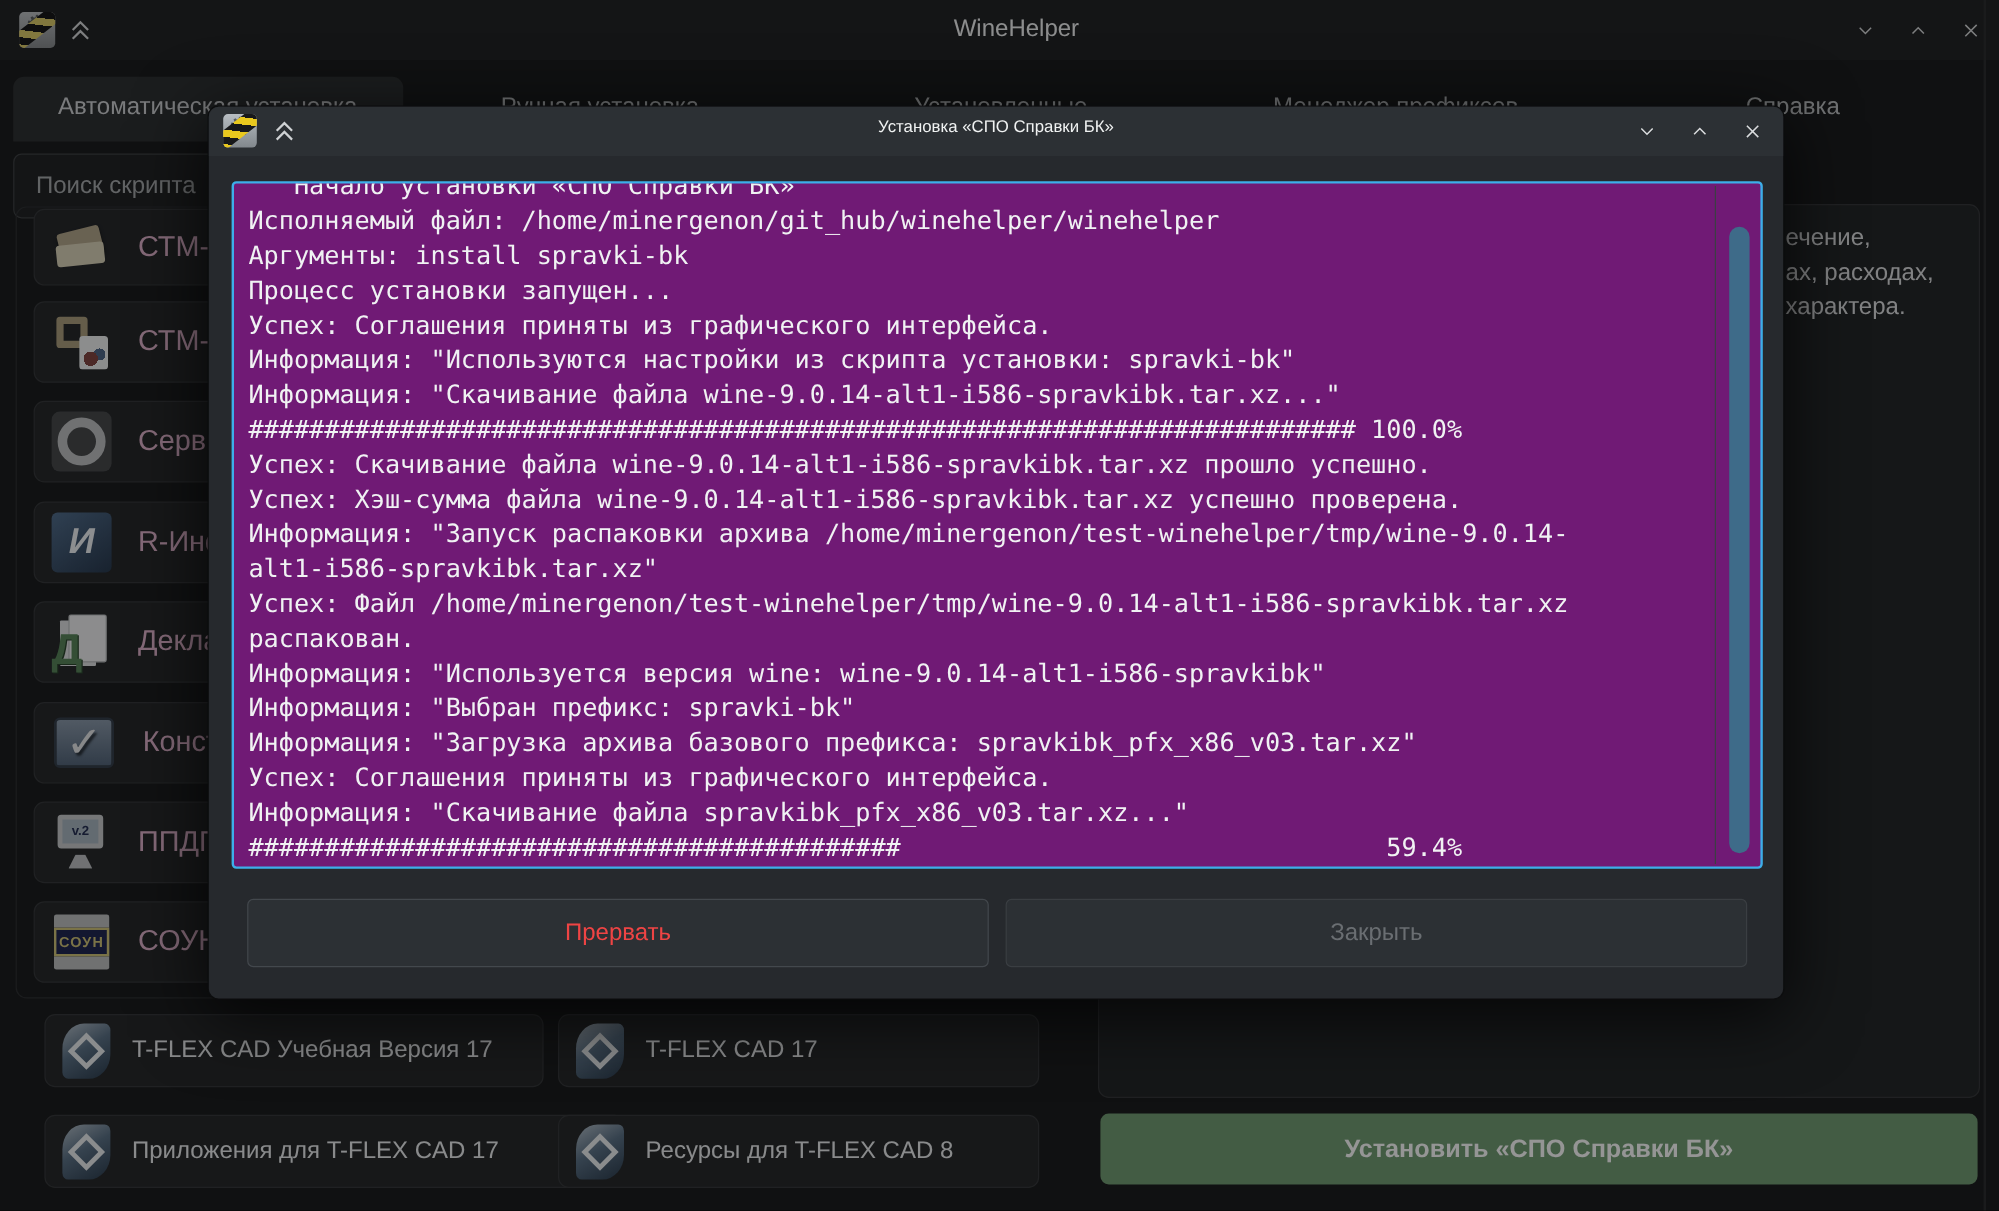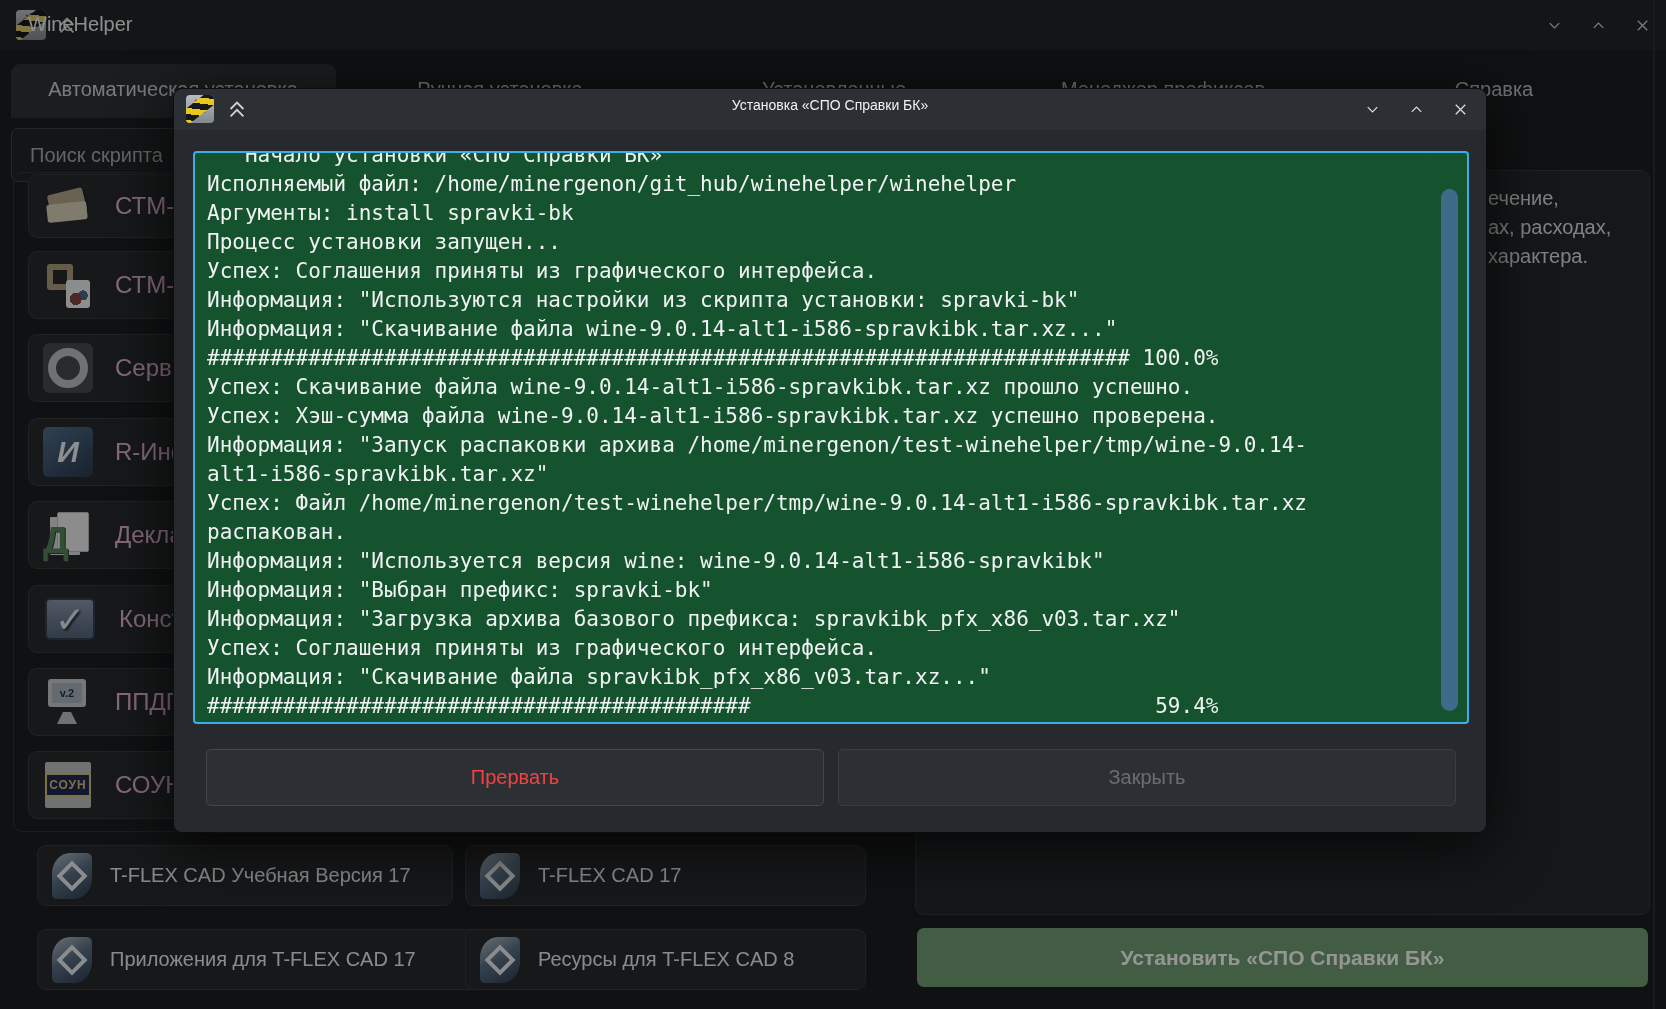--- a/index.html
+++ b/index.html
@@ -5,21 +5,21 @@
   html,body{margin:0;padding:0;background:#000;}
   .screen{position:relative;width:1666px;height:1009px;overflow:hidden;
           background:#0b0c0d;font-family:"Liberation Sans",sans-serif;
           -webkit-font-smoothing:antialiased;}
   .abs{position:absolute;}
 
   
   .main{position:absolute;inset:0;background:#1a1d1f;
         filter:saturate(.55) brightness(.60);}
   .m-titlebar{position:absolute;left:0;top:0;width:1666px;height:50px;background:#202327;}
-  .m-title{position:absolute;left:0;right:0;top:13px;text-align:left;
+  .m-title{position:absolute;left:0;right:0;top:13px;text-align:center;
            font-size:20px;color:#e9ebec;padding-left:28px;}
   .winctl{position:absolute;top:0;height:50px;display:flex;align-items:center;gap:25px;}
   .ctl{width:19px;height:19px;display:flex;align-items:center;justify-content:center;cursor:default;}
   .ctl svg{stroke:#cfd2d4;stroke-width:1.6;fill:none;width:19px;height:19px;}
   .dlg-titlebar .ctl svg{stroke:#dadcde;}
 
   
   .appicon{width:30px;height:30px;border-radius:4px;overflow:hidden;position:relative;
            background:linear-gradient(#b7bdc2,#82888d);}
   .appicon::before{content:"\2699";position:absolute;left:0;right:0;top:-1px;
@@ -109,21 +109,21 @@
   .frag{position:absolute;top:0;height:7px;background:#3a3d40;}
 
   
   .dialog{position:absolute;left:173px;top:88px;width:1314px;height:745px;
           background:#26292d;border-radius:9px;border:1px solid #0c0d0e;box-sizing:border-box;
           box-shadow:0 12px 60px rgba(0,0,0,.78);}
   .dlg-titlebar{position:absolute;left:0;top:0;right:0;height:41px;background:#2c3034;
           border-radius:9px 9px 0 0;}
   .dlg-title{position:absolute;left:0;right:0;top:8px;text-align:center;font-size:14px;
           color:#f0f2f2;}
-  .log{position:absolute;left:19px;top:62px;width:1276px;height:573px;background:#14532d;
+  .log{position:absolute;left:19px;top:62px;width:1276px;height:573px;background:#701a75;
        border:2px solid #3daee9;border-radius:4px;box-sizing:border-box;overflow:hidden;}
   .log pre{position:absolute;left:12px;top:-12px;margin:0;
        font-family:"DejaVu Sans Mono",monospace;font-size:21px;line-height:29px;color:#f0f2f3;
        white-space:pre;}
   .groove{position:absolute;left:1234px;top:2px;bottom:2px;width:1px;background:#3b3f43;}
   .thumb{position:absolute;left:1246px;top:36px;width:17px;height:522px;background:#3e6b89;
        border-radius:9px;cursor:default;}
   .dbtn{position:absolute;top:660px;height:57px;width:618px;background:#2c3034;
        border:1px solid #43484d;border-radius:5px;font-family:"Liberation Sans",sans-serif;
        font-size:20px;color:#ef4444;cursor:default;}

